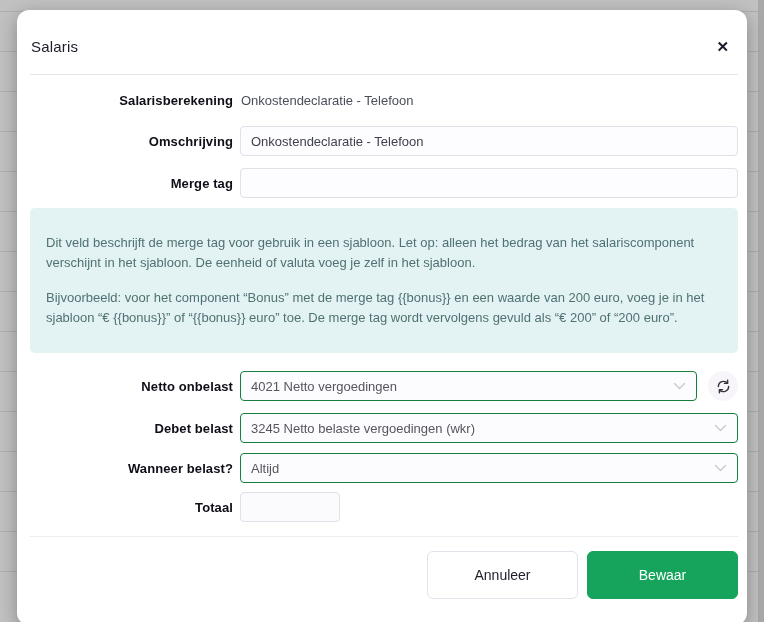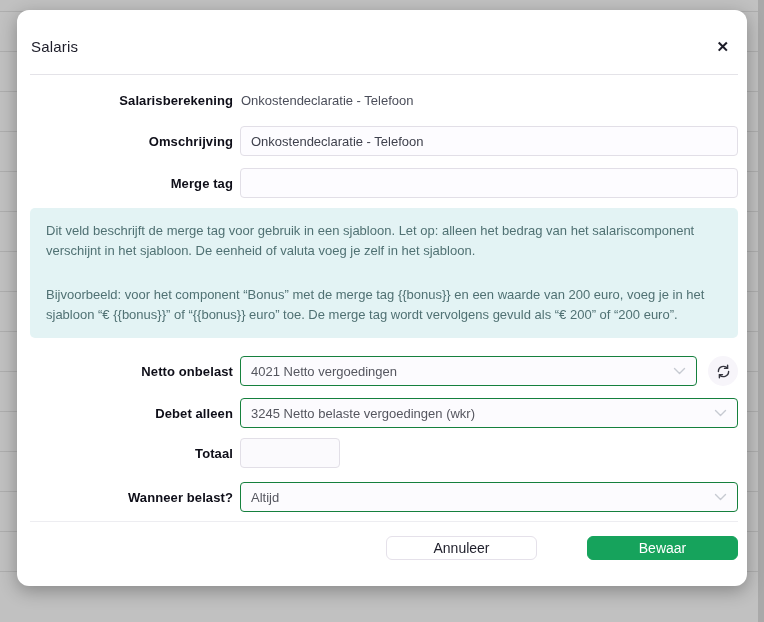--- a/index.html
+++ b/index.html
@@ -58,41 +58,41 @@
   .field-inline { display: flex; align-items: center; }
   .refresh-btn {
     flex: 0 0 auto; width: 30px; height: 30px; margin-left: 11px;
     border: none; border-radius: 50%; background: #f7f5fa;
     display: flex; align-items: center; justify-content: center; cursor: pointer;
   }
   .info-box {
     background: var(--info-background, #e3f3f4);
     color: var(--info-text, #507173);
     border-radius: 5px;
-    padding: 13px 16px;
+    padding: 25px 16px;
     margin: 0 0 18px 0;
     font-size: 13px; line-height: 20px;
   }
-  .info-box p + p { margin-top: 24px; }
+  .info-box p + p { margin-top: 15px; }
   .input-small { width: 100px; background: #fbfafd; }
   .mb12 { margin-bottom: 12px; margin-top: 14px; }
   .mb10 { margin-bottom: 10px; }
   .mb9  { margin-bottom: 9px; }
   .mb14 { margin-bottom: 14px; }
   .modal-footer {
     margin: 2px 9px 0 13px; border-top: 1px solid #ededf1;
     padding: 14px 0 0;
     display: flex; justify-content: flex-end; align-items: center; gap: 9px;
   }
   .btn {
-    height: 24px; width: 151px; border-radius: 6px; font-family: "Liberation Sans", sans-serif;
+    height: 48px; width: 151px; border-radius: 6px; font-family: "Liberation Sans", sans-serif;
     font-size: 14px; cursor: pointer; display: flex; align-items: center; justify-content: center;
   }
   .btn-cancel { background: #ffffff; border: 1px solid #e5e1ea; color: #1e1e2a; }
-  .btn-save { background: var(--save-green, #16a35c); border: 1px solid var(--save-green, #16a35c); color: #ffffff; margin-left: 41px; }
+  .btn-save { background: var(--save-green, #16a35c); border: 1px solid var(--save-green, #16a35c); color: #ffffff; }
 </style>
 </head>
 <body>
 
 <div class="scrollbar-strip"></div>
 
 <div class="modal">
 
   <div class="modal-header">
     <h1 class="modal-title">Salaris</h1>
@@ -147,54 +147,54 @@
               <polyline points="17.8 3.2 17.8 7.6 13.4 7.6"></polyline>
               <path d="M19.2 12 A 7.2 7.2 0 0 1 6.4 16.5"></path>
               <polyline points="6.2 20.8 6.2 16.4 10.6 16.4"></polyline>
             </svg>
           </span>
         </button>
       </div>
     </div>
 
     <div class="form-row mb10">
-      <div class="form-label">Debet alleen</div>
+      <div class="form-label">Debet belast</div>
       <div class="form-field">
         <div class="select-box">
           <span class="select-value">3245 Netto belaste vergoedingen (wkr)</span>
           <span class="chevron">
             <svg width="13" height="9" viewBox="0 0 13 9" fill="none">
                 <path d="M1.5 1.5 L6.5 6.5 L11.5 1.5" stroke="#c7cad2" stroke-width="1.4" stroke-linecap="round" stroke-linejoin="round"></path>
               </svg>
           </span>
         </div>
       </div>
     </div>
 
-    <div class="form-row mb14">
-      <div class="form-label">Totaal</div>
-      <div class="form-field">
-        <input class="text-input input-small" type="text" value="" style="">
-      </div>
-    </div>
-
     <div class="form-row mb9">
       <div class="form-label">Wanneer belast?</div>
       <div class="form-field">
         <div class="select-box">
           <span class="select-value">Altijd</span>
           <span class="chevron">
             <svg width="13" height="9" viewBox="0 0 13 9" fill="none">
                 <path d="M1.5 1.5 L6.5 6.5 L11.5 1.5" stroke="#c7cad2" stroke-width="1.4" stroke-linecap="round" stroke-linejoin="round"></path>
               </svg>
           </span>
         </div>
       </div>
     </div>
 
+    <div class="form-row mb14">
+      <div class="form-label">Totaal</div>
+      <div class="form-field">
+        <input class="text-input input-small" type="text" value="" style="">
+      </div>
+    </div>
+
   </div>
 
   <div class="modal-footer">
     <button class="btn btn-cancel">Annuleer</button>
     <button class="btn btn-save">Bewaar</button>
   </div>
 
 </div>
 
 </body></html>

